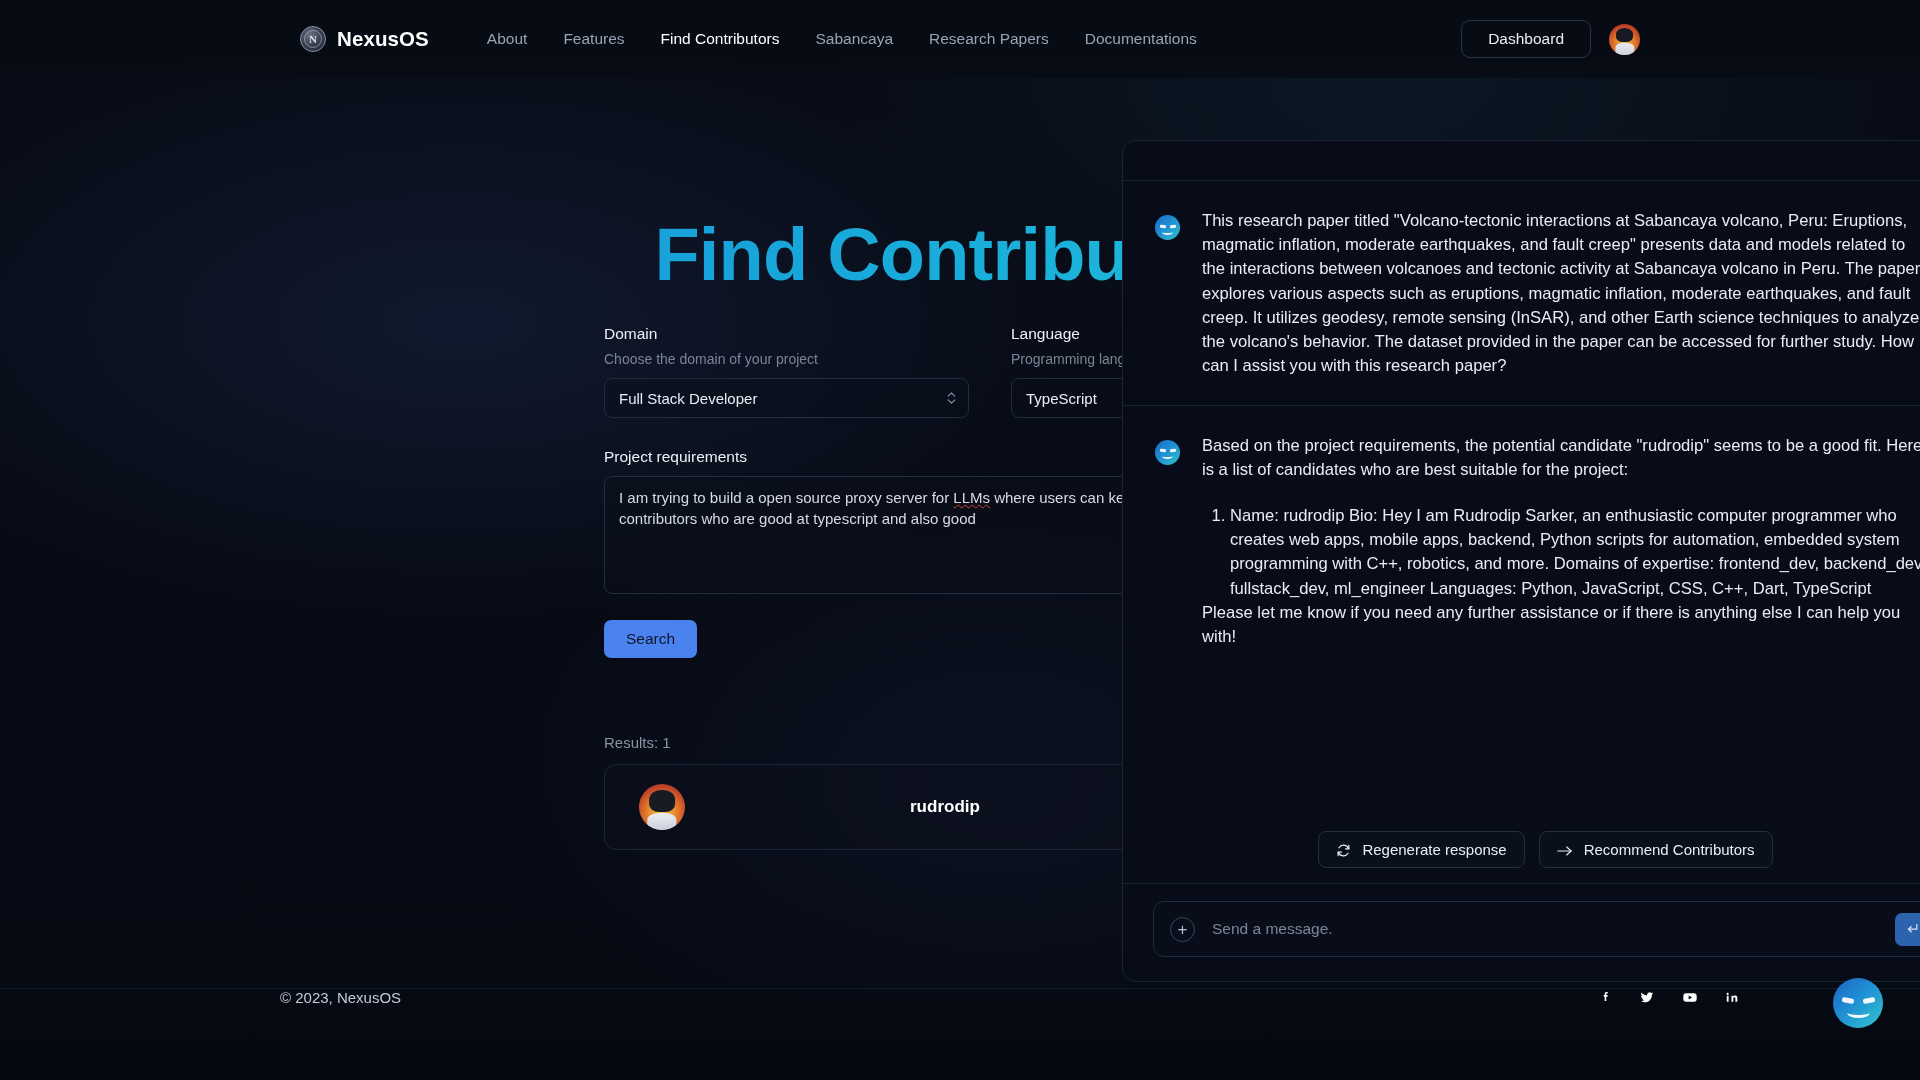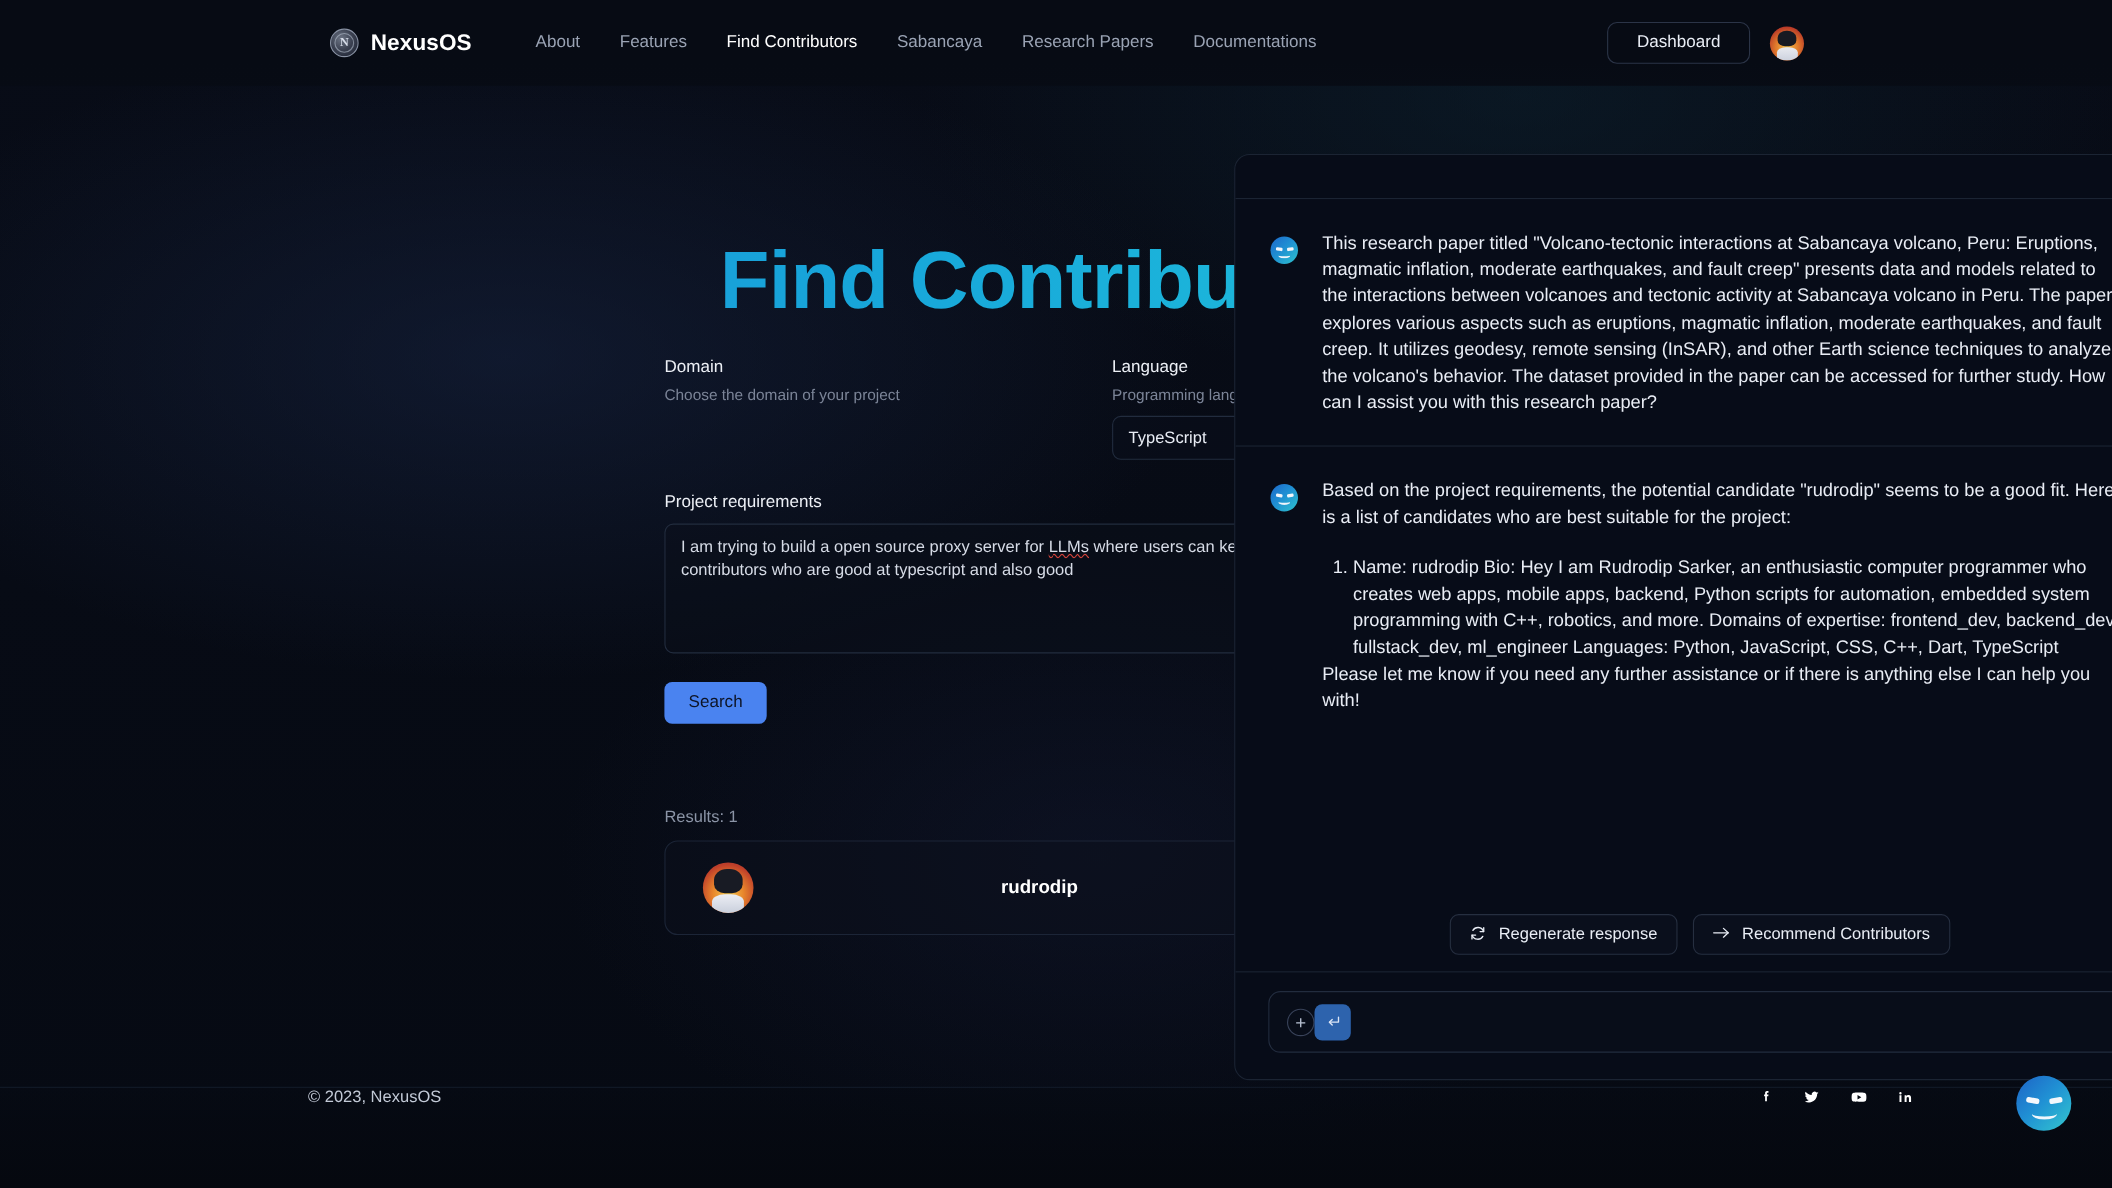--- a/index.html
+++ b/index.html
@@ -193,21 +193,21 @@
   .msg-text { font-size: 16.6px; line-height: 1.46; color: #e9edf5; }
   .msg-text p { margin: 0; }
   .msg-text ol { margin: 22px 0 0 0; padding-left: 28px; }
   .msg-text ol li { margin: 0; }
 
   .chat-actions {
     display: flex; gap: 14px; justify-content: center;
     padding: 0 0 15px 0; flex: none;
   }
   .action-btn {
-    display: inline-flex; align-items: flex-start; gap: 11px;
+    display: inline-flex; align-items: flex-end; gap: 11px;
     border: 1px solid #262f40; background: #0a0f1c; color: #e9edf5;
     border-radius: 8px; padding: 9px 17px; font-size: 15px;
     font-family: "Liberation Sans", sans-serif; cursor: pointer;
   }
   .action-btn svg { flex: none; }
   .chat-input-outer {
     border-top: 1px solid #1b2433;
     padding: 17px 30px 24px 30px; flex: none;
   }
   .chat-input-box {
@@ -290,20 +290,31 @@
     </div>
   </div>
 
   <div class="hero-title">Find Contributors</div>
 
   <div class="form-wrap">
     <div class="field-row">
       <div class="field">
         <div class="field-label">Domain</div>
         <div class="field-help">Choose the domain of your project</div>
+        <div class="select-box">
+          <span>Full Stack Developer</span>
+          <span class="select-chevrons">
+            <svg class="chev" viewBox="0 0 10 6">
+                <path d="M1 5 L5 1 L9 5" fill="none" stroke="currentColor" stroke-width="1.3" stroke-linecap="round" stroke-linejoin="round"></path>
+              </svg>
+            <svg class="chev" viewBox="0 0 10 6">
+                <path d="M1 1 L5 5 L9 1" fill="none" stroke="currentColor" stroke-width="1.3" stroke-linecap="round" stroke-linejoin="round"></path>
+              </svg>
+          </span>
+        </div>
       </div>
       <div class="field">
         <div class="field-label">Language</div>
         <div class="field-help">Programming language t</div>
         <div class="select-box">
           <span>TypeScript</span>
           <span class="select-chevrons">
             <svg class="chev" viewBox="0 0 10 6">
                 <path d="M1 5 L5 1 L9 5" fill="none" stroke="currentColor" stroke-width="1.3" stroke-linecap="round" stroke-linejoin="round"></path>
               </svg>
@@ -376,20 +387,21 @@
           <path d="M1 7 H16" fill="none" stroke="#e9edf5" stroke-width="1.3" stroke-linecap="round"></path>
           <path d="M11 2.5 L15.8 7 L11 11.5" fill="none" stroke="#e9edf5" stroke-width="1.3" stroke-linecap="round" stroke-linejoin="round"></path>
         </svg>
         <span>Recommend Contributors</span>
       </button>
     </div>
 
     <div class="chat-input-outer">
       <div class="chat-input-box">
         <div class="plus-btn">+</div>
+        <div class="chat-placeholder">Send a message.</div>
         <button class="send-btn">
           <svg width="14" height="14" viewBox="0 0 16 16">
             <path d="M13.5 3 V8.2 H4.2" fill="none" stroke="#dce6f6" stroke-width="1.4" stroke-linecap="round" stroke-linejoin="round"></path>
             <path d="M7 5.4 L4 8.3 L7 11.2" fill="none" stroke="#dce6f6" stroke-width="1.4" stroke-linecap="round" stroke-linejoin="round"></path>
           </svg>
         </button>
       </div>
     </div>
   </div>
 

